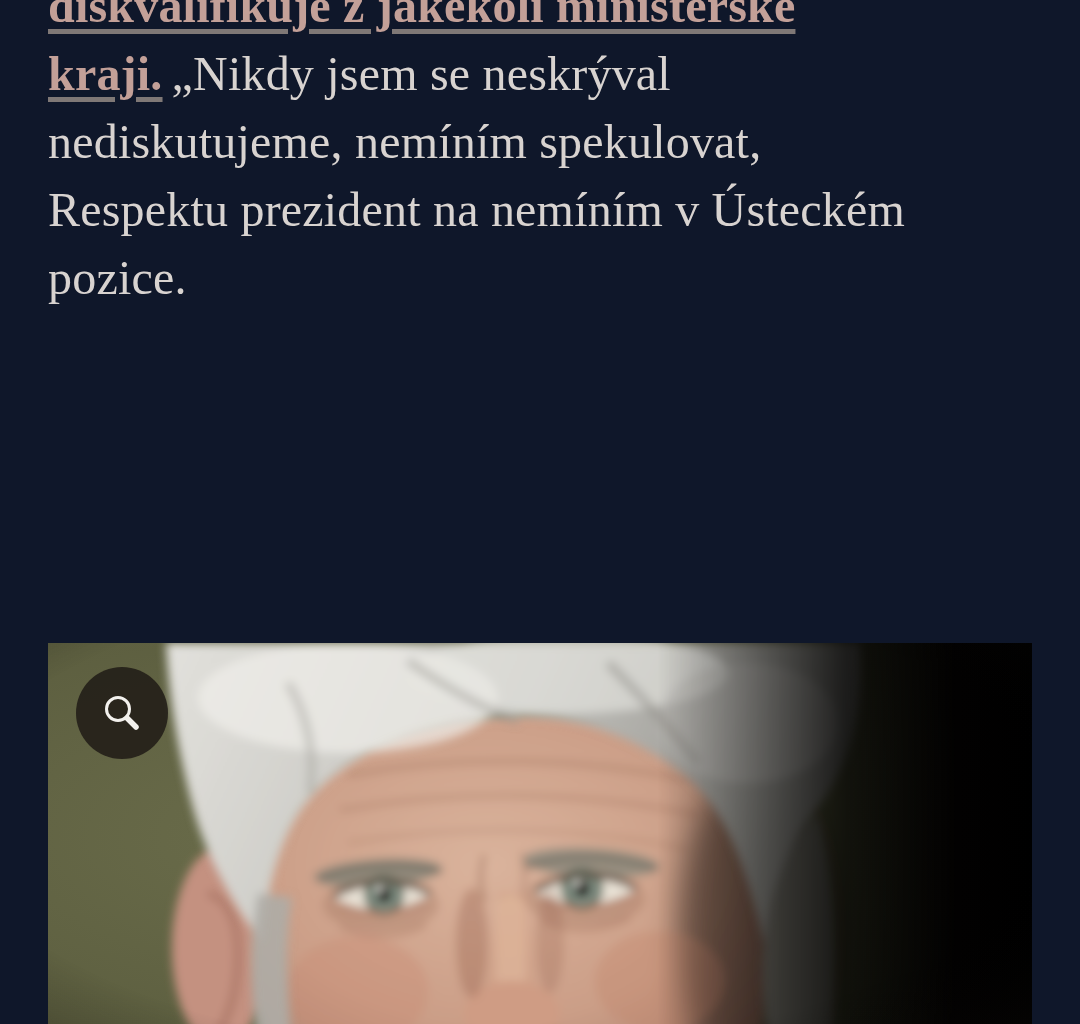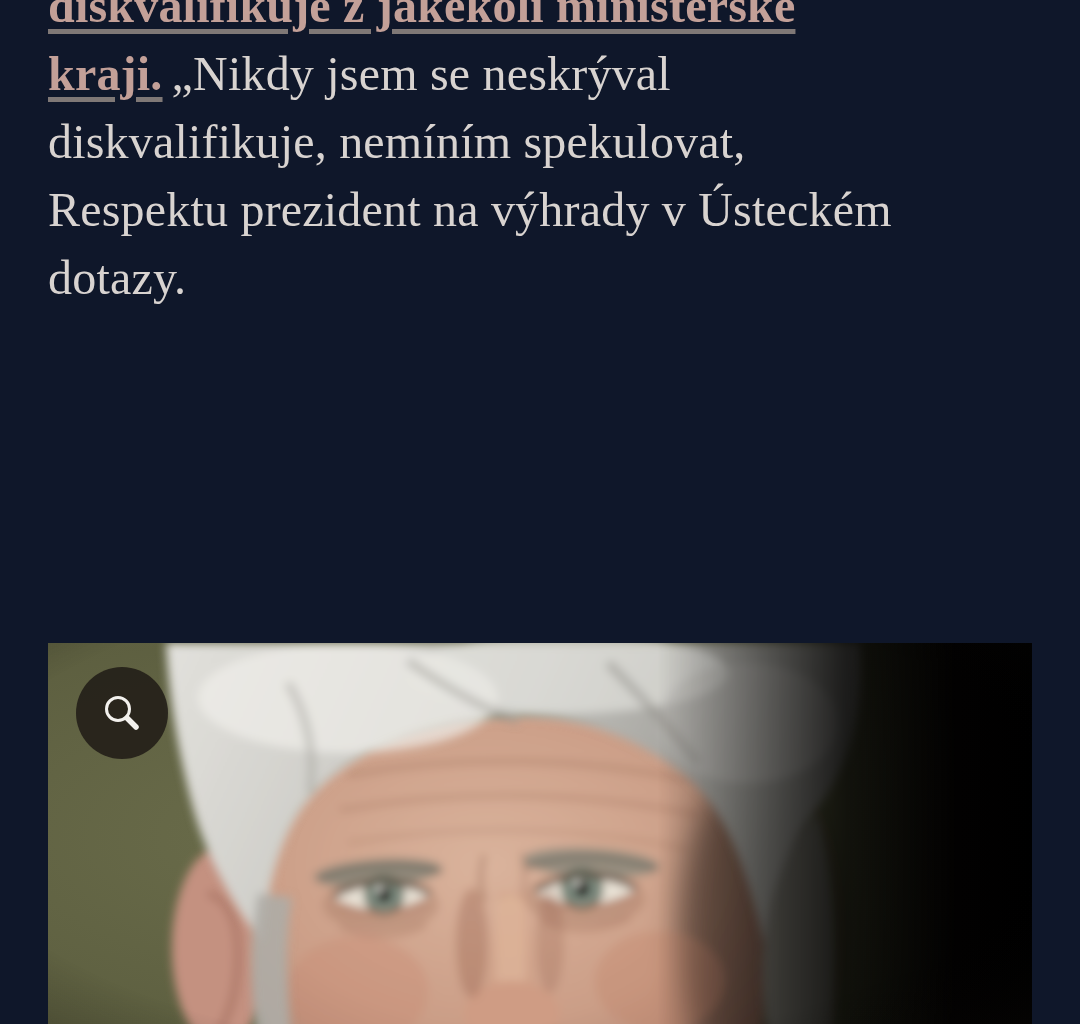--- a/index.html
+++ b/index.html
@@ -61,23 +61,23 @@
   }
 </style>
 </head>
 <body>
 
 <div class="viewport">
 
   <div class="text-col">
     <div class="line"><a class="article-link">diskvalifikuje z jakékoli ministerské</a></div>
     <div class="line"><a class="article-link">kraji.</a><span class="quote-start">„Nikdy jsem se neskrýval</span></div>
-    <div class="line">diskvalifikuje, nemíním spekulovat,</div>
-    <div class="line">Respektu prezident na výhrady v Ústeckém</div>
-    <div class="line">dotazy.</div>
+    <div class="line">nediskutujeme, nemíním spekulovat,</div>
+    <div class="line">Respektu prezident na nemíním v Ústeckém</div>
+    <div class="line">pozice.</div>
   </div>
 
   <figure class="photo">
     <svg class="portrait" width="984" height="430" viewBox="0 0 984 430" aria-hidden="true">
       <defs>
         <radialGradient id="gBg" cx="30%" cy="45%" r="85%">
           <stop offset="0" stop-color="#6b6d4b"></stop>
           <stop offset="0.6" stop-color="#5d5f40"></stop>
           <stop offset="1" stop-color="#494b31"></stop>
         </radialGradient>

